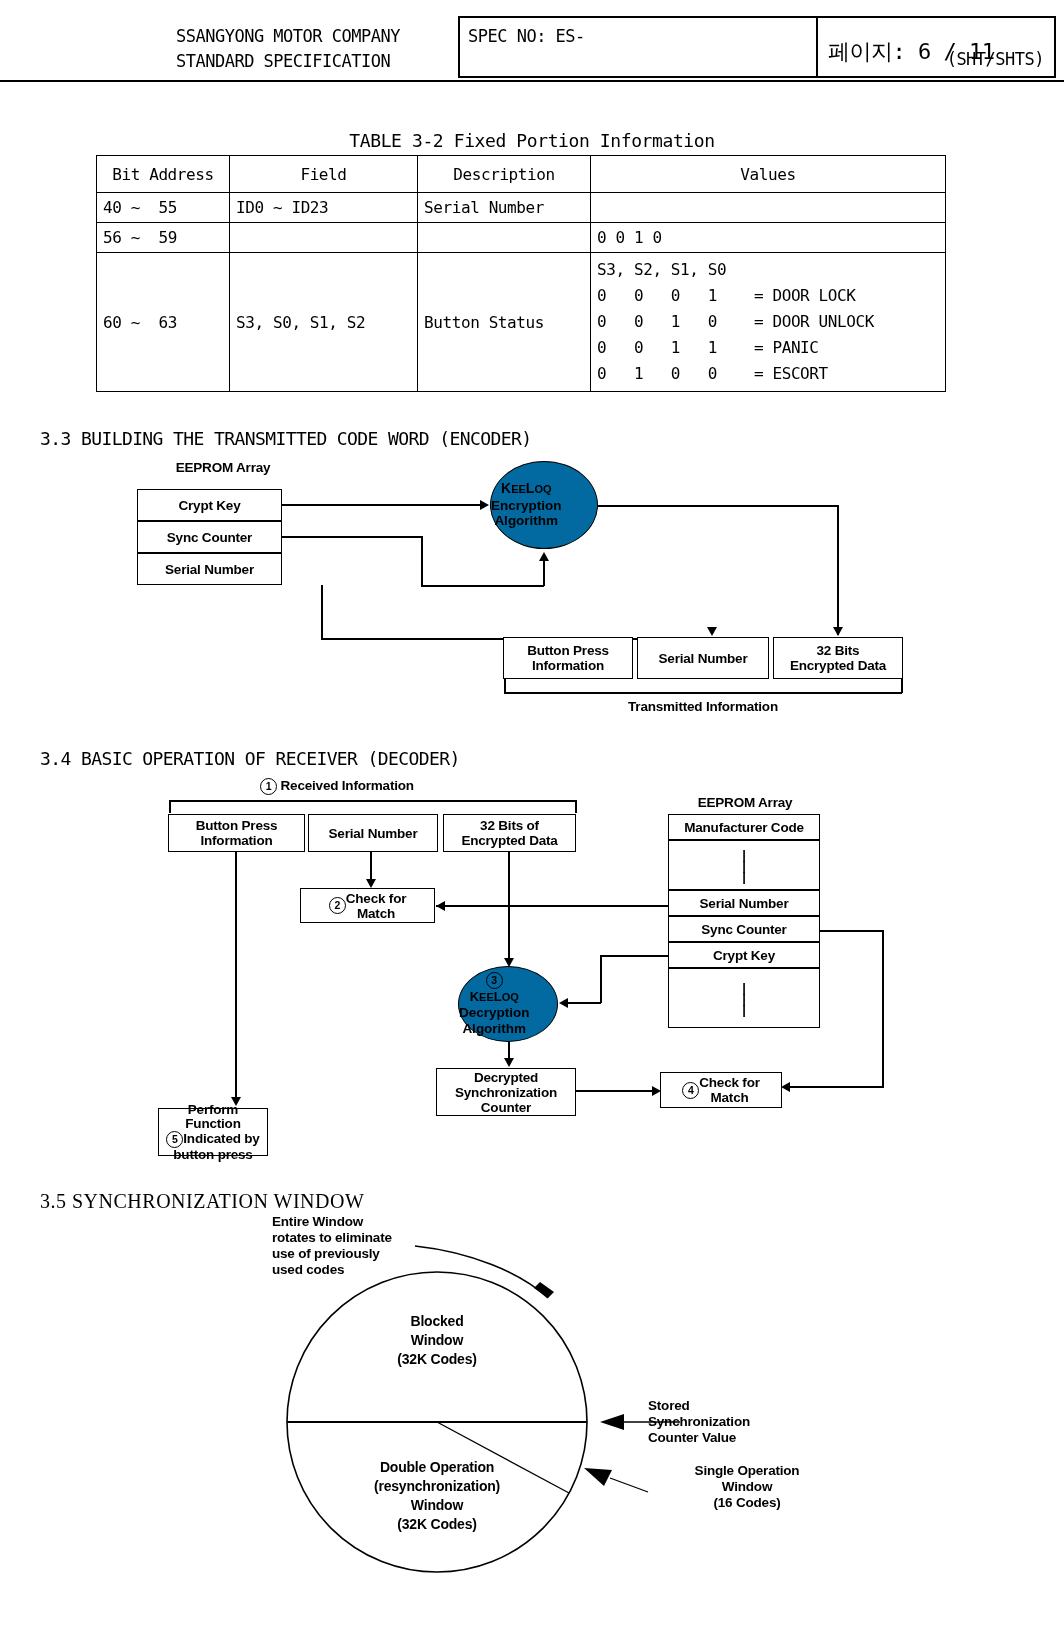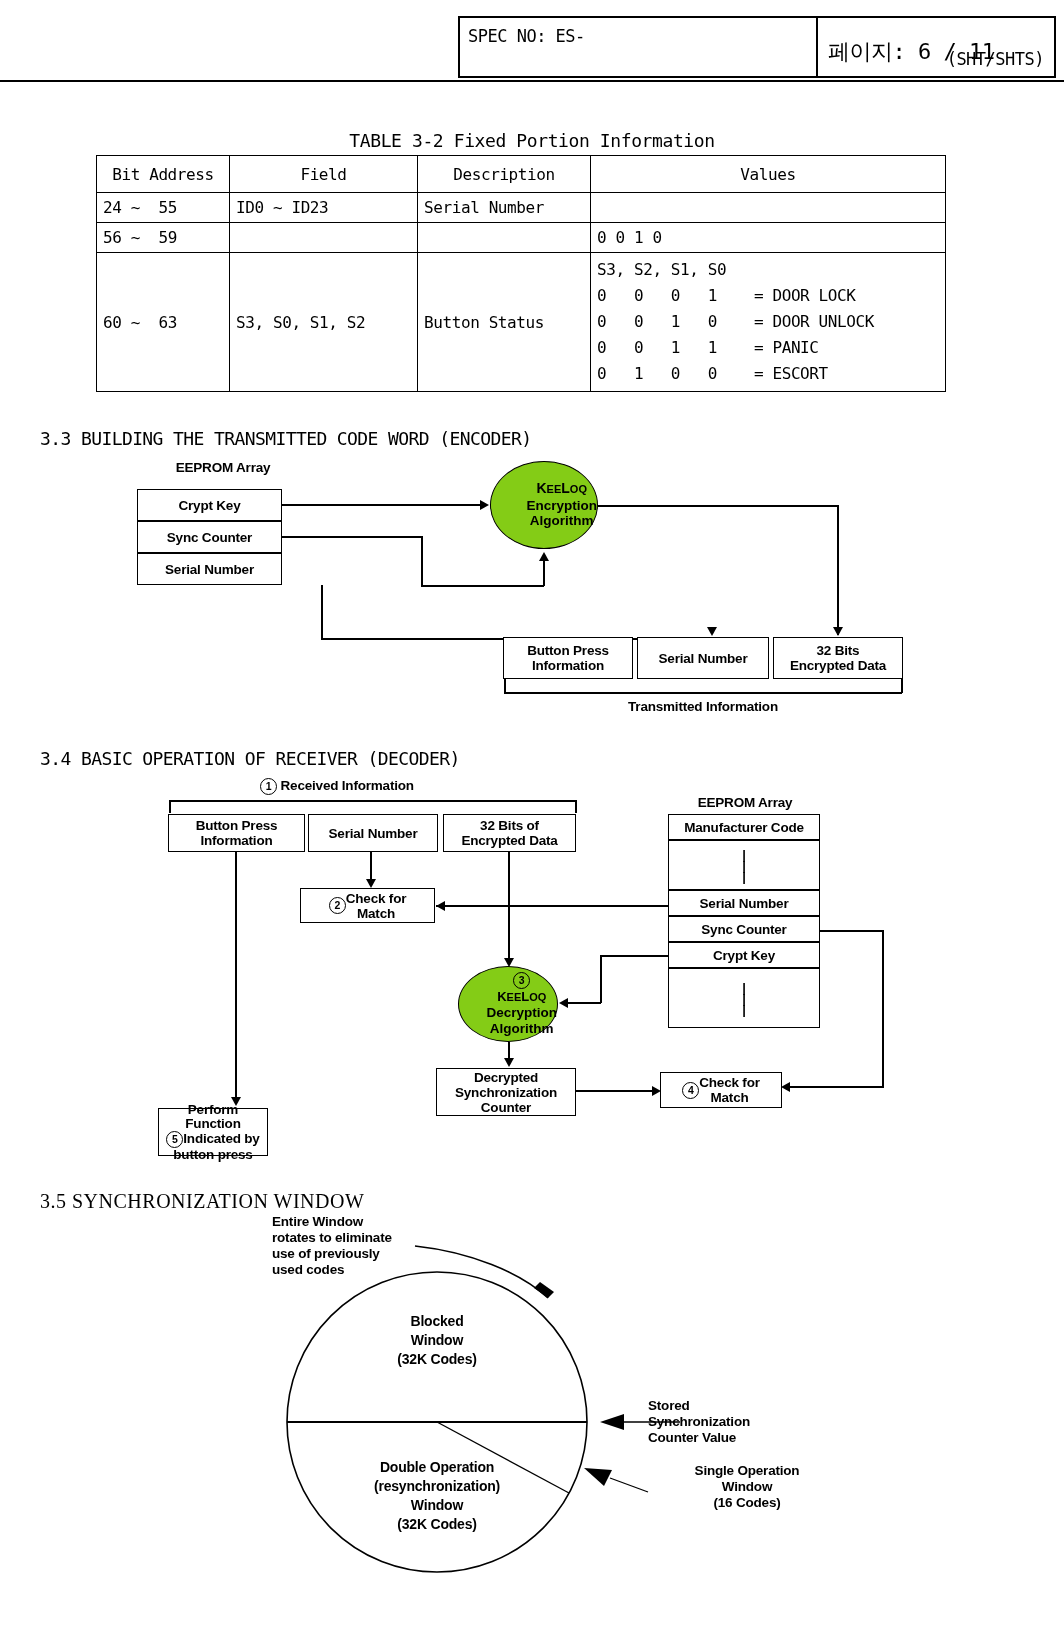--- a/index.html
+++ b/index.html
@@ -73,22 +73,22 @@
     background:#fff;display:flex;align-items:center;justify-content:center;
     text-align:center;font-size:13.5px;line-height:15px;font-weight:bold;
     letter-spacing:-0.2px;
   }
   .dlabel{
     position:absolute;font-size:13.5px;line-height:15px;font-weight:bold;
     text-align:center;letter-spacing:-0.2px;
   }
   .oval{
     position:absolute;border:1.5px solid #000;border-radius:50%;
-    box-sizing:border-box;background:#84cc16;
-    display:flex;align-items:center;justify-content:flex-end;text-align:center;
+    box-sizing:border-box;background:#0369a1;
+    display:flex;align-items:center;justify-content:flex-start;text-align:center;
     font-size:13.5px;line-height:15.5px;font-weight:bold;
   }
   .ln{position:absolute;background:#000;}
   .ln.h{height:1.5px;}
   .ln.v{width:1.5px;}
   .arr{position:absolute;width:0;height:0;}
   .arr.down{border-left:5px solid transparent;border-right:5px solid transparent;border-top:9px solid #000;}
   .arr.up{border-left:5px solid transparent;border-right:5px solid transparent;border-bottom:9px solid #000;}
   .arr.right{border-top:5px solid transparent;border-bottom:5px solid transparent;border-left:9px solid #000;}
   .arr.left{border-top:5px solid transparent;border-bottom:5px solid transparent;border-right:9px solid #000;}
@@ -100,41 +100,45 @@
   }
   .dots{
     position:absolute;font-size:13px;line-height:11px;text-align:center;
     font-weight:bold;color:#000;
   }
 </style>
 </head>
 <body>
 
 <div class="header">
+  <div class="hdr-company">
+    <div>SSANGYONG MOTOR COMPANY</div>
+    <div>STANDARD SPECIFICATION</div>
+  </div>
   <div class="hdr-box hdr-spec">
     <span class="hdr-spec-text">SPEC NO: ES-</span>
   </div>
   <div class="hdr-box hdr-page">
     <span class="hdr-page-l1">페이지: 6 / 11</span>
     <span class="hdr-page-l2">(SHT/SHTS)</span>
   </div>
   <div class="hdr-rule"></div>
 </div>
 
 <div class="tbl-title">TABLE 3-2 Fixed Portion Information</div>
 <table class="fixed">
   <tbody>
       <tr>
     <th class="c-bit">Bit Address</th>
     <th class="c-field">Field</th>
     <th class="c-desc">Description</th>
     <th class="c-val" style="text-align:center">Values</th>
   </tr>
   <tr class="r-small">
-    <td class="c-bit"><span class="bitspan">24</span>&nbsp;<span>~</span>&nbsp;&nbsp;<span>55</span></td>
+    <td class="c-bit"><span class="bitspan">40</span>&nbsp;<span>~</span>&nbsp;&nbsp;<span>55</span></td>
     <td class="c-field">ID0 ~ ID23</td>
     <td class="c-desc">Serial Number</td>
     <td class="c-val"></td>
   </tr>
   <tr class="r-small">
     <td class="c-bit"><span class="bitspan">56</span>&nbsp;<span>~</span>&nbsp;&nbsp;<span>59</span></td>
     <td class="c-field"></td>
     <td class="c-desc"></td>
     <td class="c-val">0 0 1 0</td>
   </tr>

